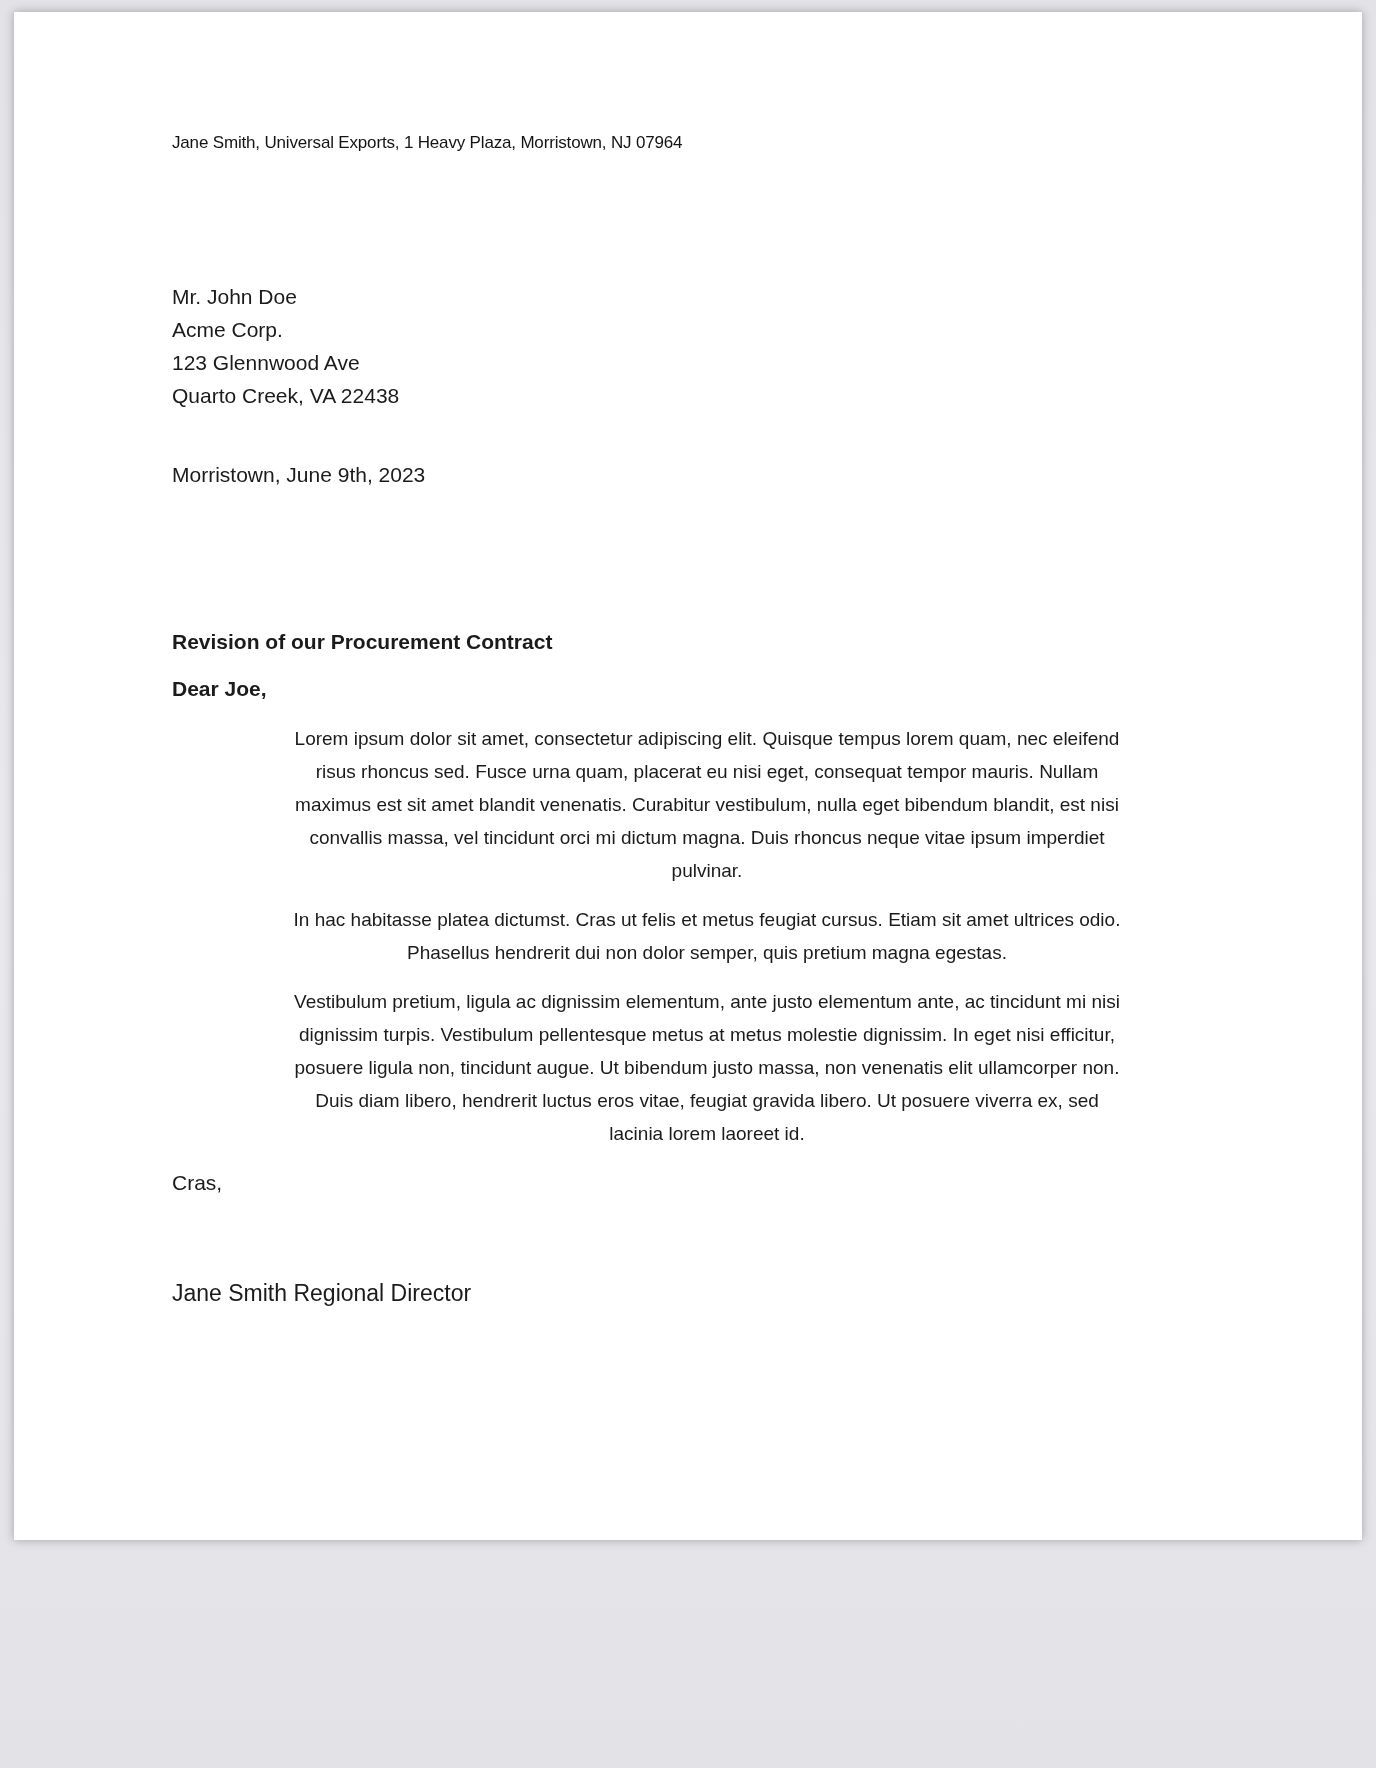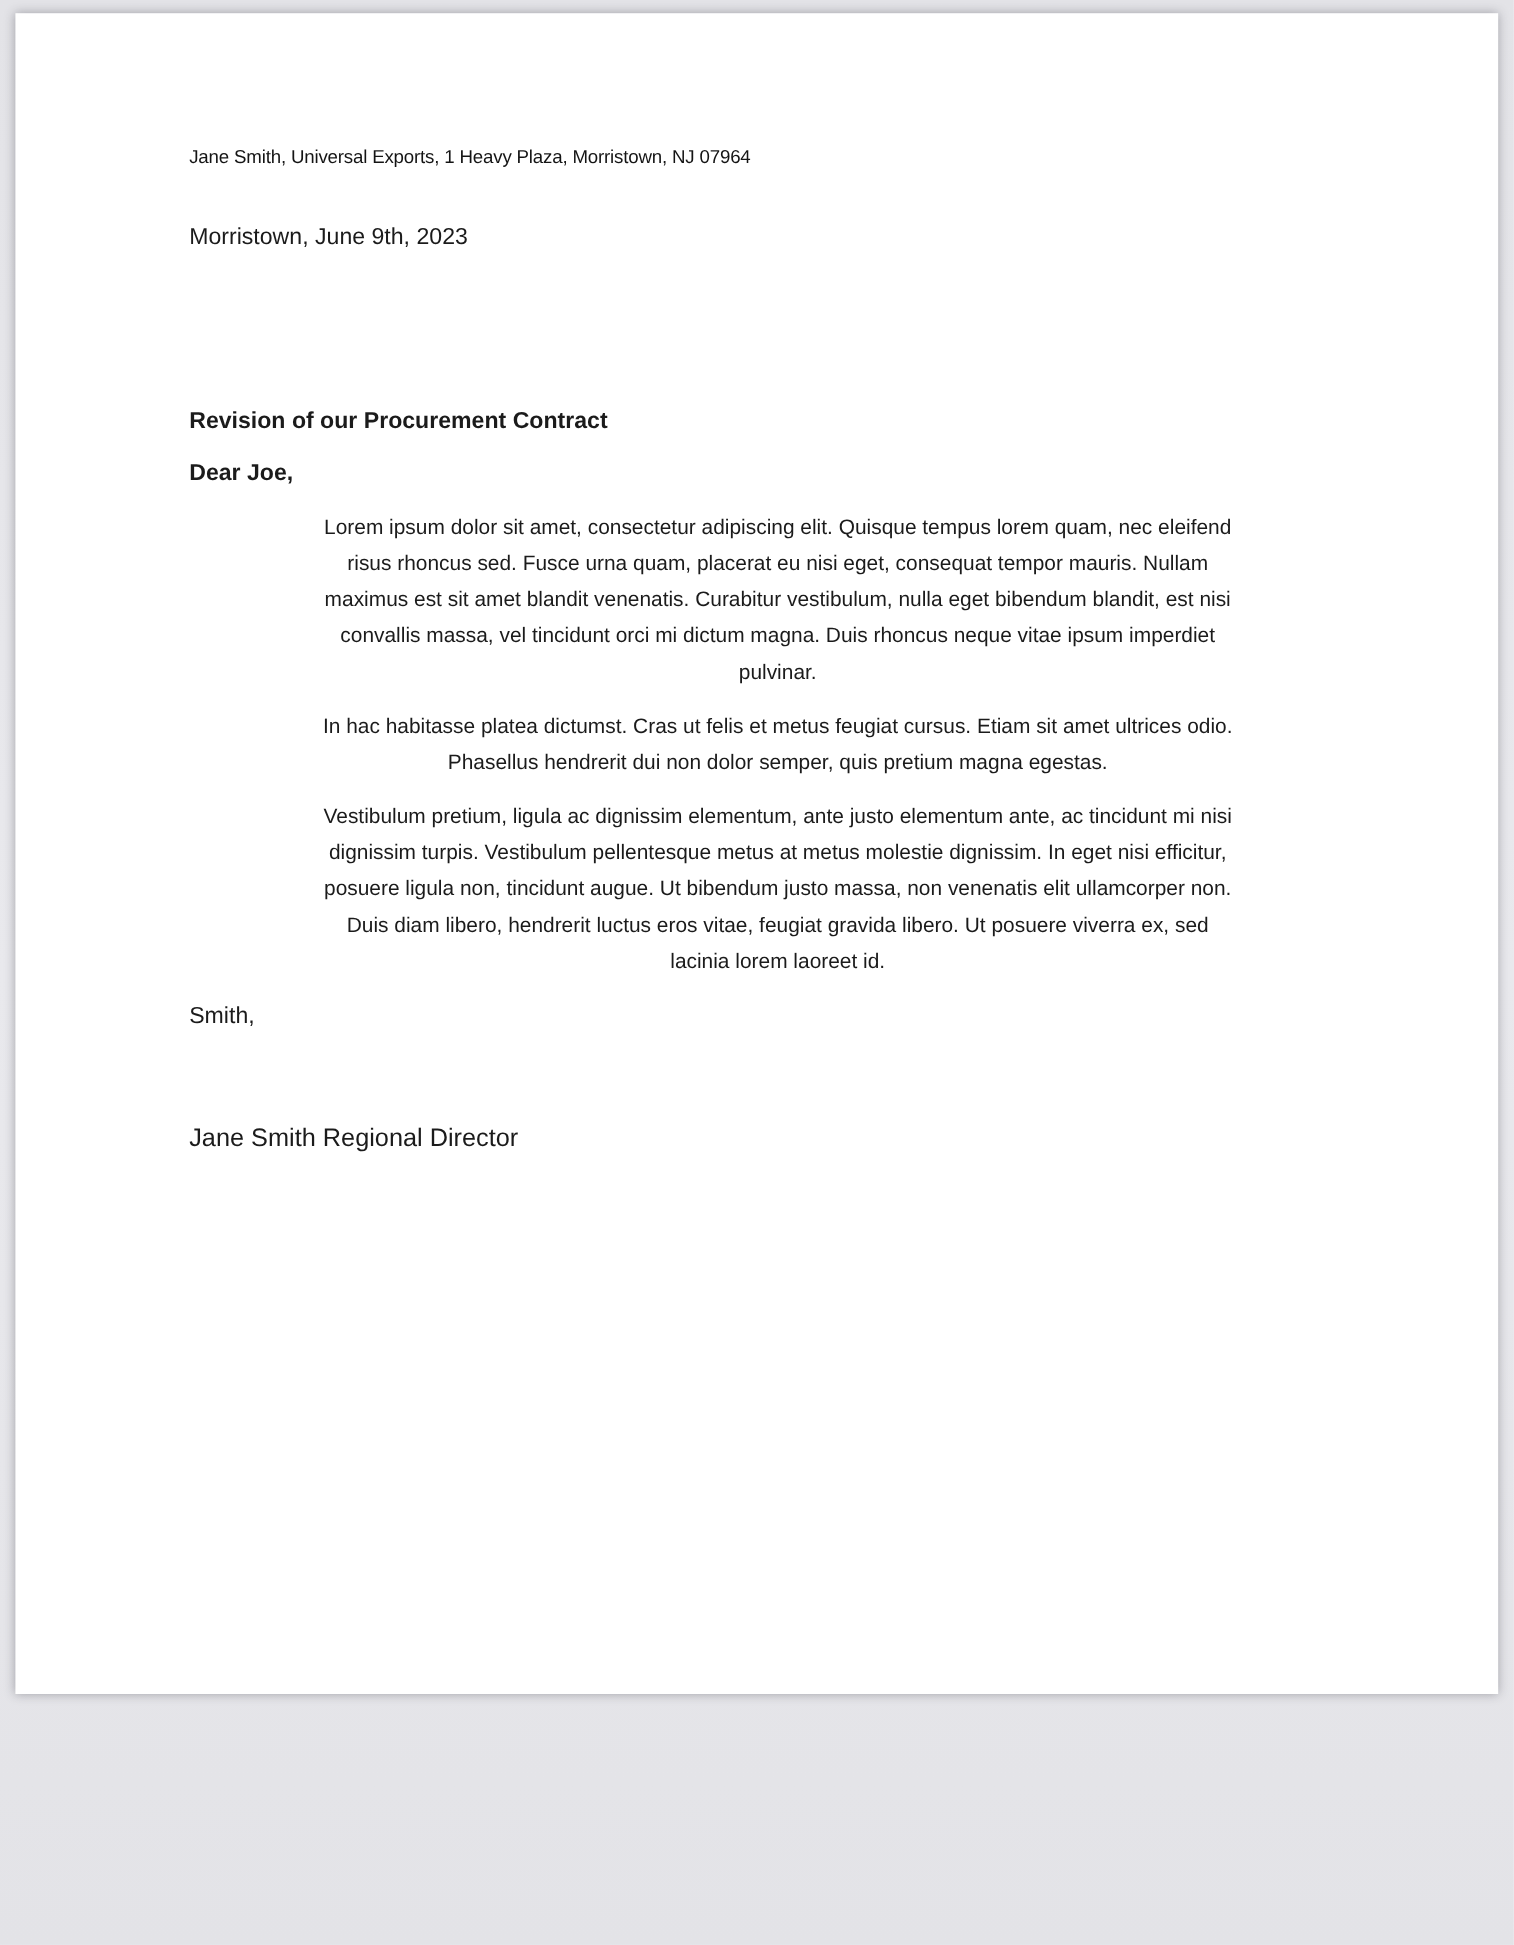--- a/index.html
+++ b/index.html
@@ -73,20 +73,26 @@
   }
 </style>
 </head>
 <body>
 
 <div class="viewport">
   <div class="page">
 
     <div class="sender-line">Jane Smith, Universal Exports, 1 Heavy Plaza, Morristown, NJ 07964</div>
 
+    <div class="recipient">
+      <div>Mr. John Doe</div>
+      <div>Acme Corp.</div>
+      <div>123 Glennwood Ave</div>
+      <div>Quarto Creek, VA 22438</div>
+    </div>
 
     <div class="date-line">Morristown, June 9th, 2023</div>
 
     <div class="subject-line">Revision of our Procurement Contract</div>
 
     <div class="salutation">Dear Joe,</div>
 
     <p class="paragraph">Lorem ipsum dolor sit amet, consectetur adipiscing elit. Quisque tempus lorem quam, nec eleifend
 risus rhoncus sed. Fusce urna quam, placerat eu nisi eget, consequat tempor mauris. Nullam
 maximus est sit amet blandit venenatis. Curabitur vestibulum, nulla eget bibendum blandit, est nisi
@@ -95,18 +101,18 @@
 
     <p class="paragraph">In hac habitasse platea dictumst. Cras ut felis et metus feugiat cursus. Etiam sit amet ultrices odio.
 Phasellus hendrerit dui non dolor semper, quis pretium magna egestas.</p>
 
     <p class="paragraph">Vestibulum pretium, ligula ac dignissim elementum, ante justo elementum ante, ac tincidunt mi nisi
 dignissim turpis. Vestibulum pellentesque metus at metus molestie dignissim. In eget nisi efficitur,
 posuere ligula non, tincidunt augue. Ut bibendum justo massa, non venenatis elit ullamcorper non.
 Duis diam libero, hendrerit luctus eros vitae, feugiat gravida libero. Ut posuere viverra ex, sed
 lacinia lorem laoreet id.</p>
 
-    <div class="closing">Smith,</div>
+    <div class="closing">Cras,</div>
 
     <div class="signature">Jane Smith Regional Director</div>
 
   </div>
 </div>
 
 </body></html>

